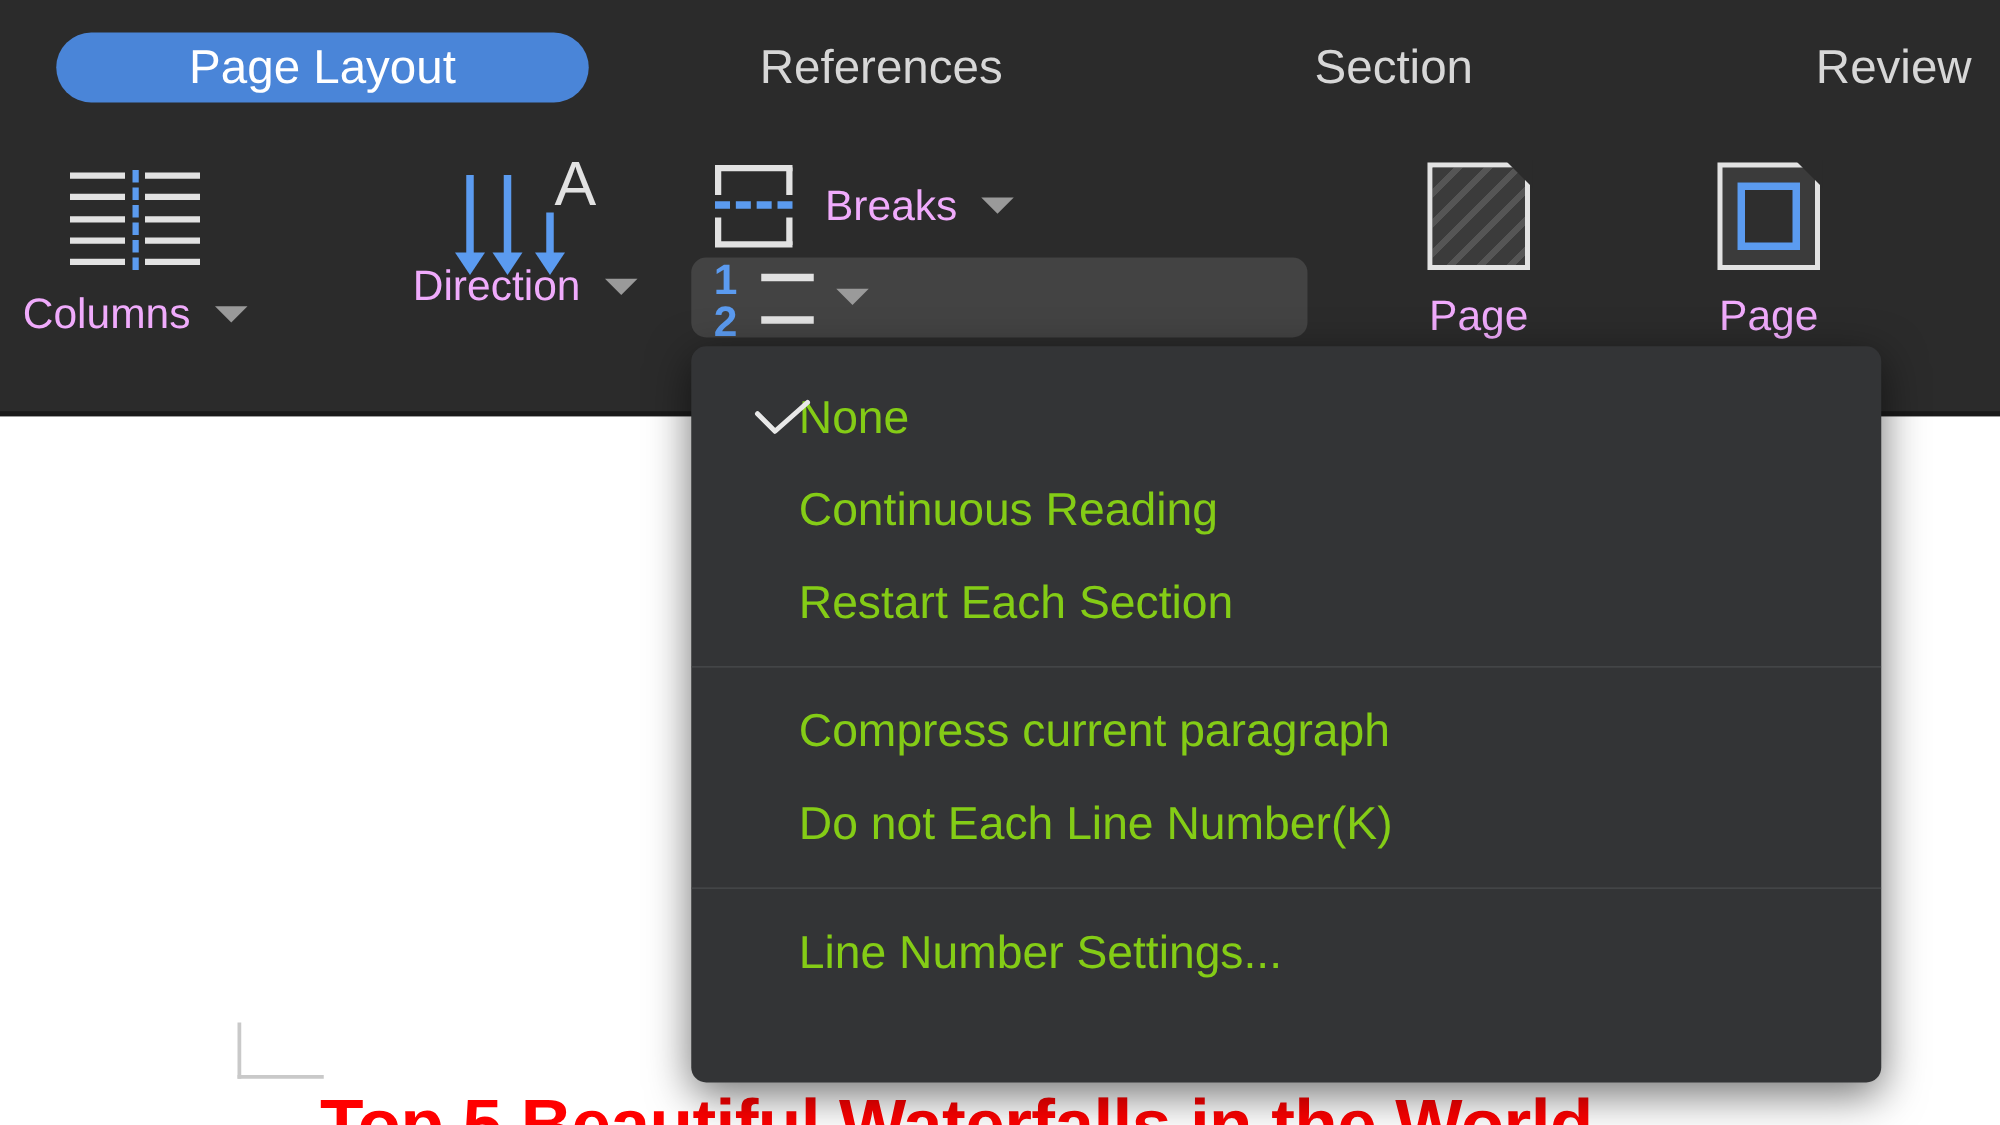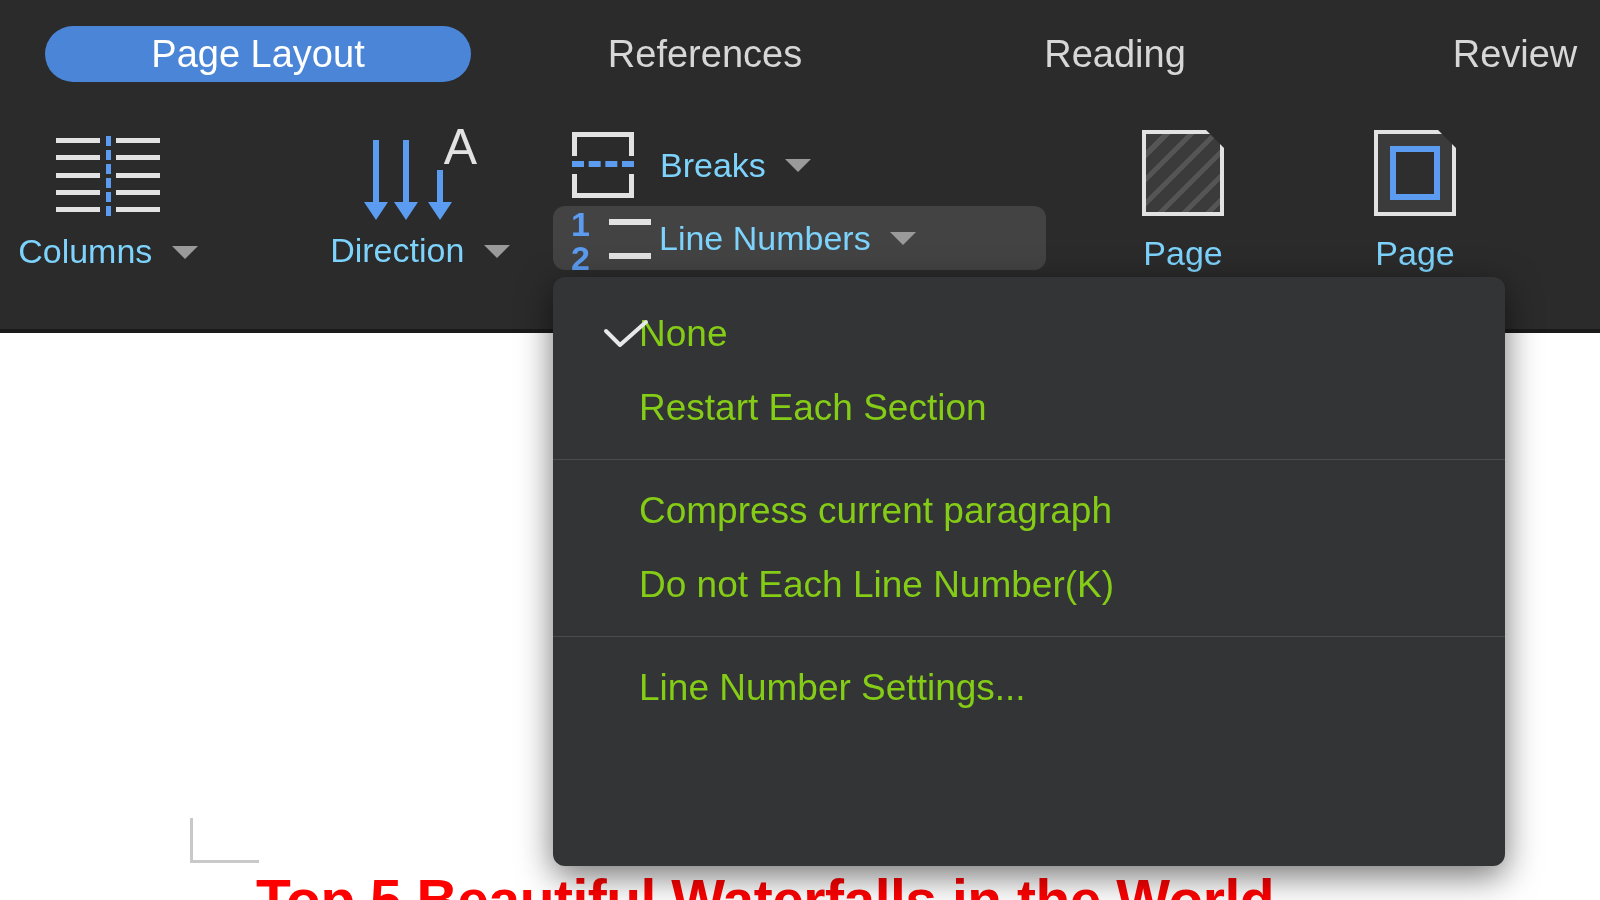--- a/index.html
+++ b/index.html
@@ -38,21 +38,21 @@
     color:#d7d7d7;font-size:38px;text-align:center;white-space:nowrap;
   }
   .tab.active{
     background:#4a85d8;color:#ffffff;border-radius:30px;
   }
 
   #ribbon{position:absolute;left:0;top:110px;width:1600px;height:219px;}
   .rgroup{position:absolute;top:0;color:#d7d7d7;}
 
   .glabel{
-    font-size:34px;color:#7dd3fc;white-space:nowrap;text-align:center;
+    font-size:34px;color:#f0abfc;white-space:nowrap;text-align:center;
   }
   .caret{
     display:inline-block;width:0;height:0;vertical-align:middle;
     border-left:13px solid transparent;border-right:13px solid transparent;
     border-top:13px solid #9a9a9a;margin-left:10px;margin-bottom:4px;
   }
 
   
   .ico-columns{position:relative;width:104px;height:74px;}
   .ico-columns .col{position:absolute;top:0;width:44px;height:74px;
@@ -152,21 +152,21 @@
   <div id="doc-heading">Top 5 Beautiful Waterfalls in the World
 That You Should Visit</div>
 
 </div>
 
 <div id="chrome">
 
   <div id="tabbar">
     <div class="tab active" style="left:45px;width:426px;">Page Layout</div>
     <div class="tab" style="left:545px;width:320px;">References</div>
-    <div class="tab" style="left:985px;width:260px;">Reading</div>
+    <div class="tab" style="left:985px;width:260px;">Section</div>
     <div class="tab" style="left:1385px;width:260px;">Review</div>
   </div>
 
   <div id="ribbon">
 
     <div class="rgroup" style="left:-22px;width:260px;">
       <div style="display:flex;justify-content:center;margin-top:28px;">
         <div class="ico-columns">
           <div class="col l">
               <span></span>
@@ -193,21 +193,21 @@
 
     <div class="rgroup" style="left:270px;width:300px;">
       <div style="display:flex;justify-content:center;margin-top:22px;">
         <div class="ico-textdir">
           <div class="arr a1"></div>
           <div class="arr a2"></div>
           <div class="arr a3"></div>
           <div class="gA">A</div>
         </div>
       </div>
-      <div class="glabel" style="margin-top:21px;">
+      <div class="glabel" style="margin-top:0;">
         <span>Direction</span>
         <span class="caret"></span>
       </div>
     </div>
 
     <div class="rgroup" style="left:560px;width:420px;height:78px;">
       <div style="display:flex;align-items:center;margin-top:22px;padding-left:12px;">
         <div class="ico-breaks">
           <div class="bar bt"></div>
           <div class="tick t1"></div>
@@ -226,21 +226,20 @@
 
     <div class="hl-button" style="left:553px;top:96px;width:493px;height:64px;">
       <div style="display:flex;align-items:center;height:64px;padding-left:18px;">
         <div class="ico-linenum" style="width:80px;height:58px;">
           <div class="d d1">1</div>
             <div class="d d2">2</div>
           <div class="ln n1"></div>
             <div class="ln n2"></div>
         </div>
         <div class="glabel" style="margin-left:8px;">
-          <span>Line Numbers</span>
           <span class="caret"></span>
         </div>
       </div>
     </div>
 
     <div class="rgroup" style="left:1058px;width:250px;">
       <div style="display:flex;justify-content:center;margin-top:20px;">
         <div class="ico-page">
           <div class="sheet">
               <div class="hatch"></div>
@@ -275,20 +274,23 @@
 
   <div class="mi">
     <span class="check">
       <svg width="46" height="30" viewBox="0 0 46 30" fill="none">
         <path d="M3 12 L17 26 L43 3" stroke="#e8e8e8" stroke-width="4" stroke-linecap="round" stroke-linejoin="round"></path>
       </svg>
     </span>
     <span>None</span>
   </div>
 
+  <div class="mi">
+    <span>Continuous Reading</span>
+  </div>
 
 
   <div class="mi">
     <span>Restart Each Section</span>
   </div>
 
   <div class="msep"></div>
 
   <div class="mi">
     <span>Compress current paragraph</span>

